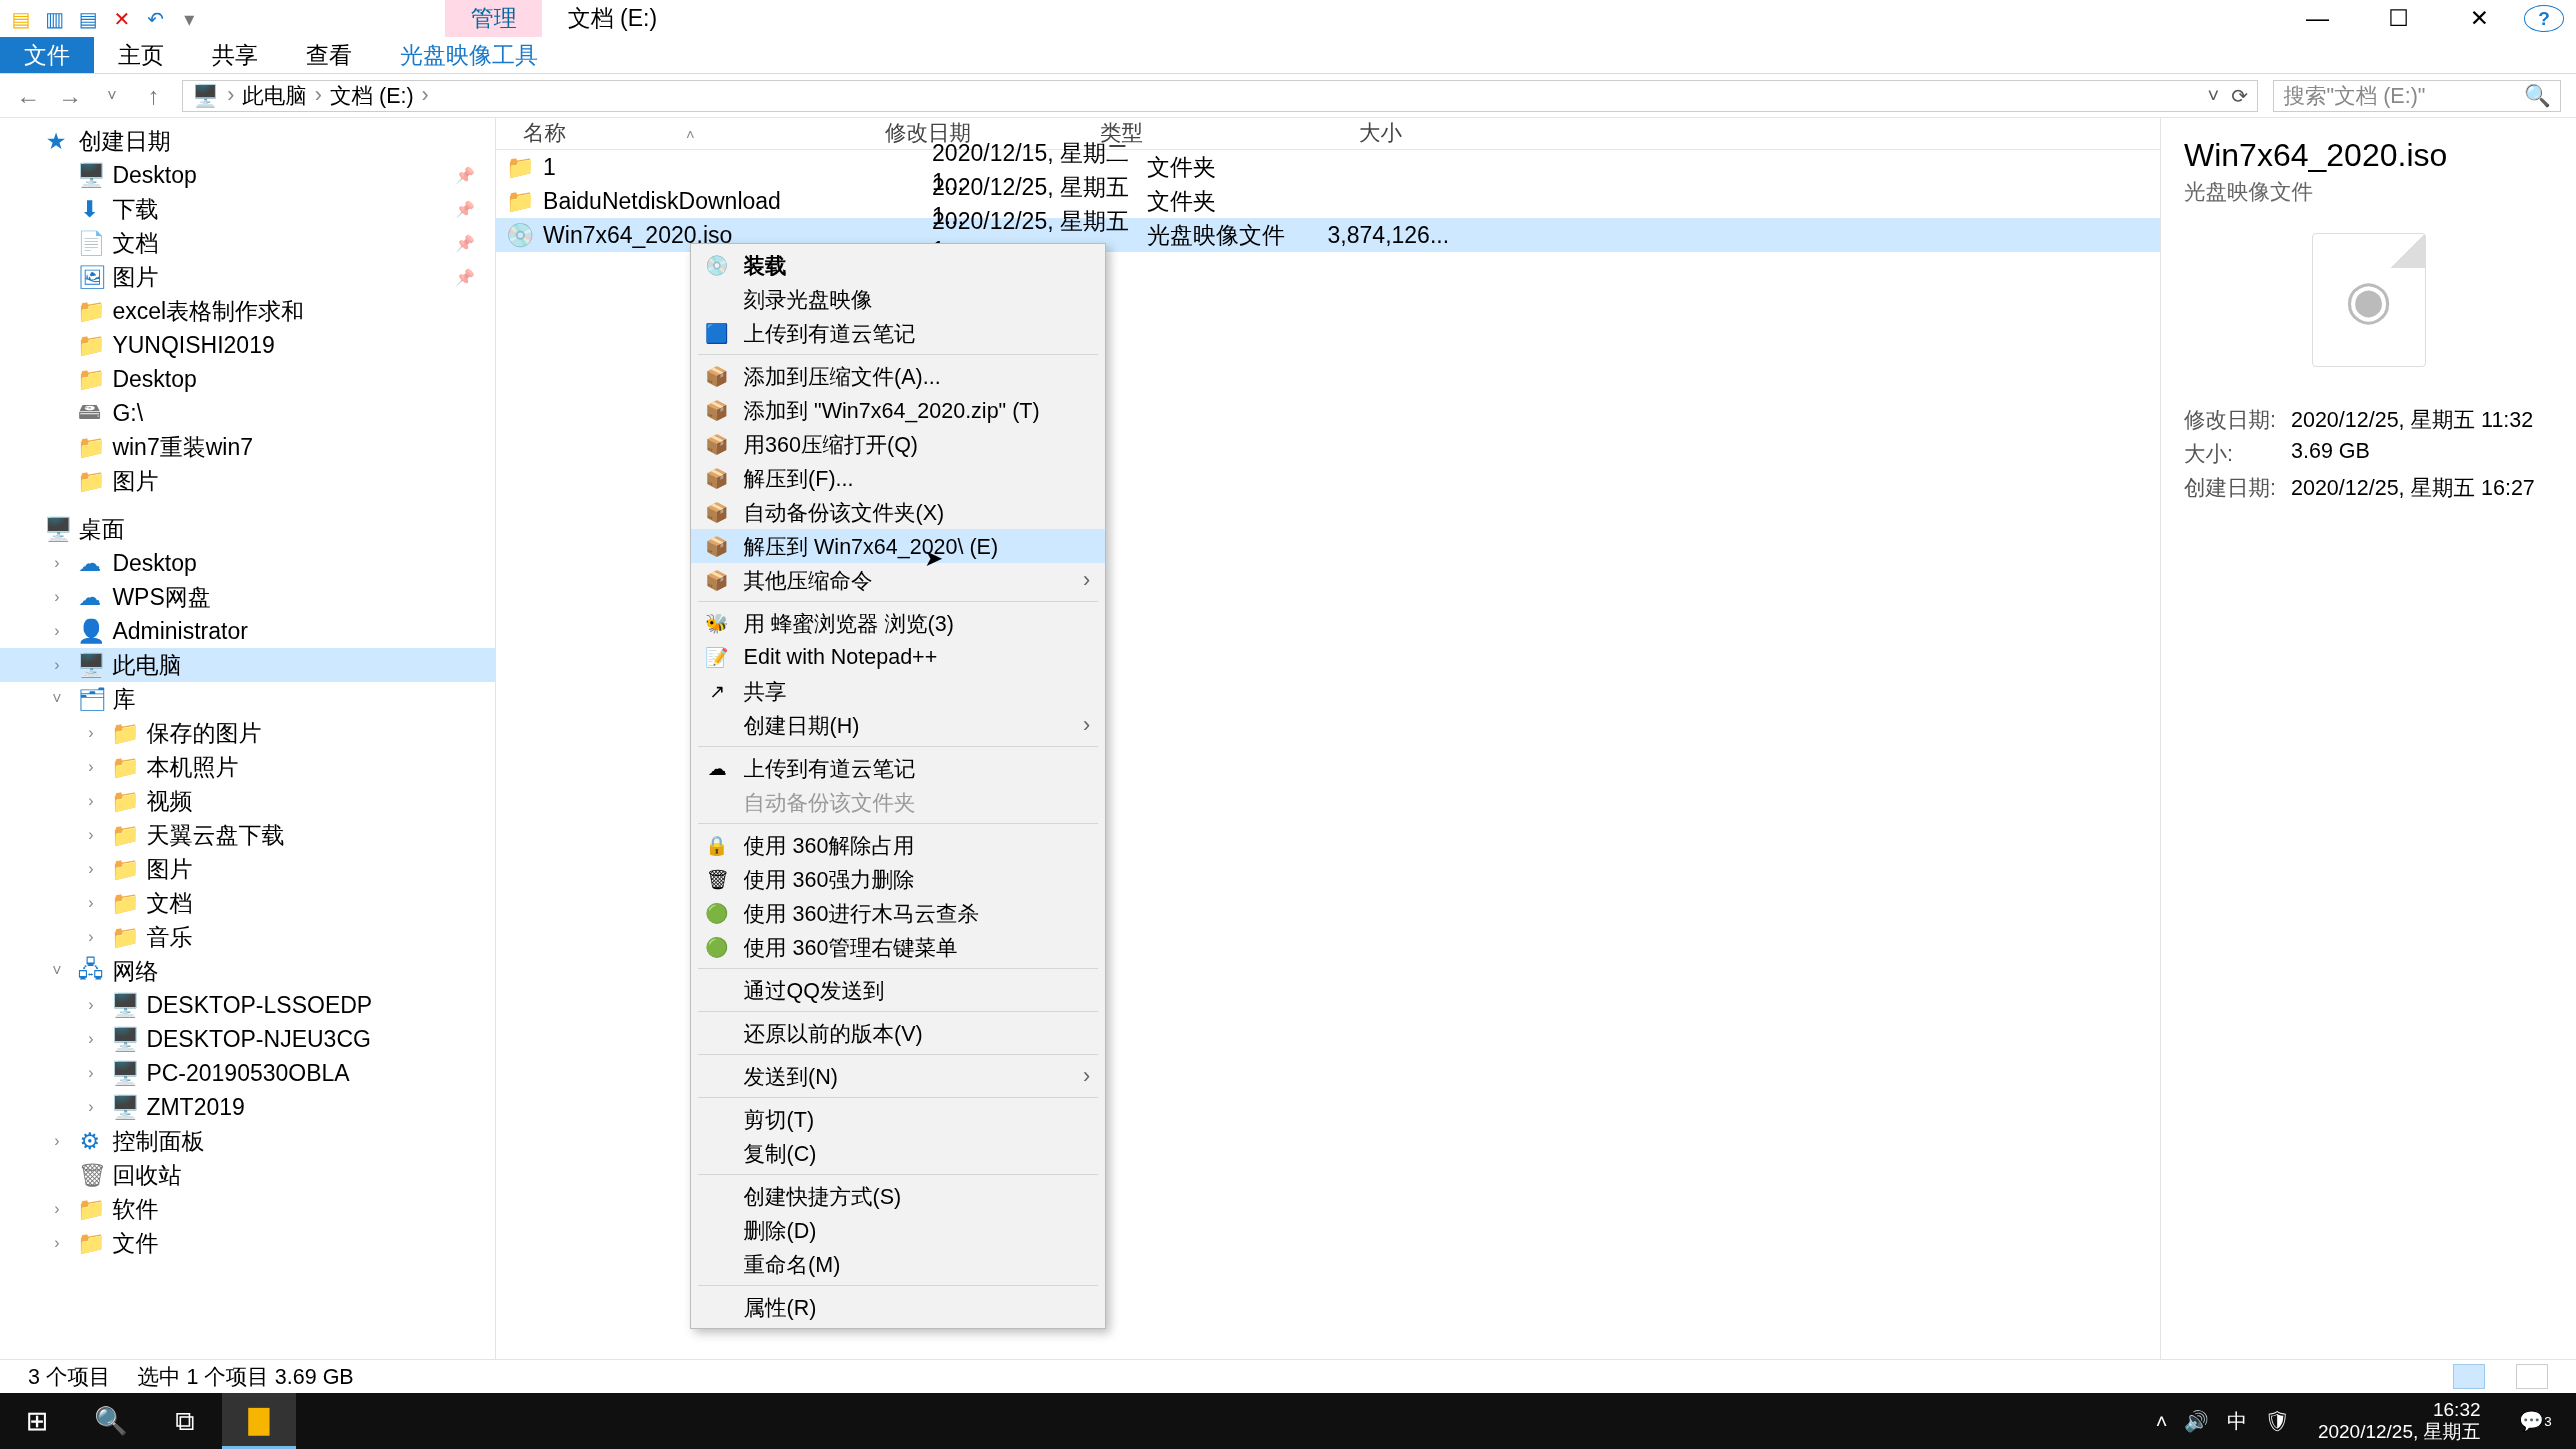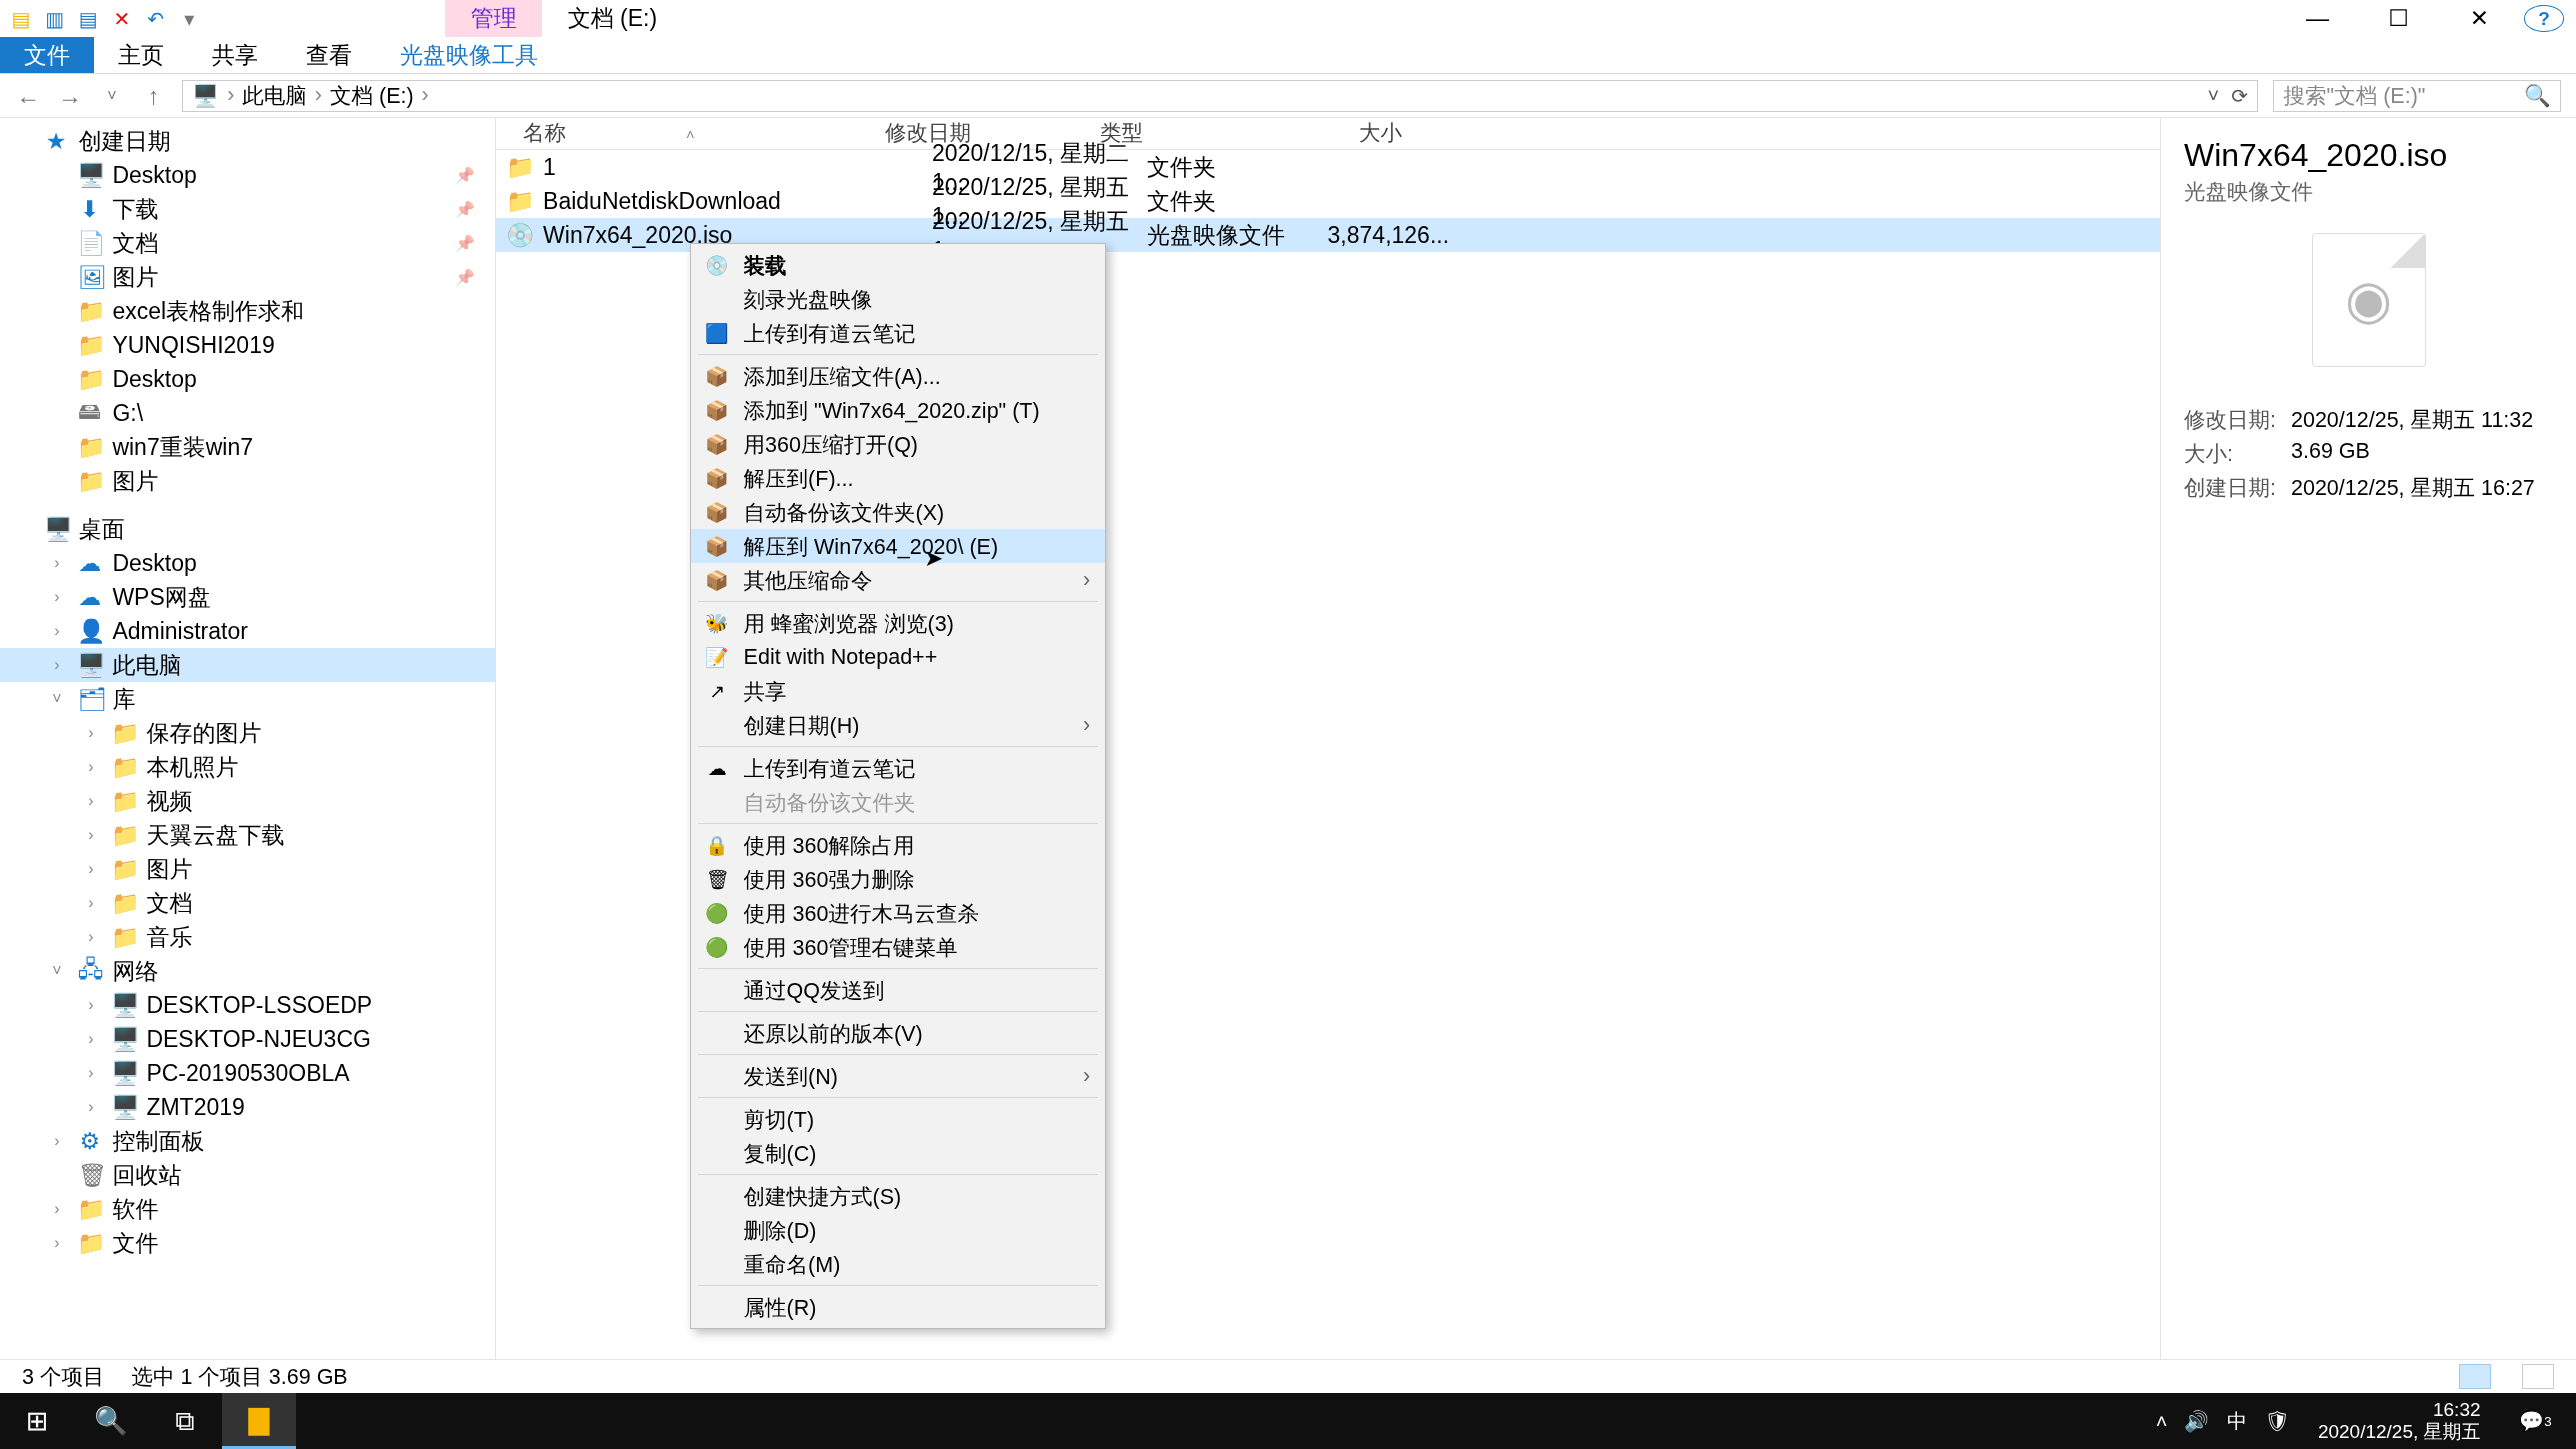--- a/index.html
+++ b/index.html
@@ -4,21 +4,21 @@
 <style>
 html,body{margin:0;padding:0;width:2576px;height:1449px;font-family:"Microsoft YaHei","Segoe UI",sans-serif;font-size:21.5px;background:#fff;overflow:hidden;-webkit-font-smoothing:antialiased}
 *{box-sizing:border-box}
 
 
 .titlebar{height:37px;display:flex;background:#fff;align-items:stretch}
 .qat{display:flex;align-items:center;gap:10.7px;padding:0 9.4px}
 .qat span{width:23px;height:23px;display:flex;align-items:center;justify-content:center;font-size:20px}
 .tb-tabs{display:flex;align-items:stretch}
 .tb-tab{padding:0 25.5px;display:flex;align-items:center;font-size:23px}
-.tb-tab.ctx{background:#ffd9e6;color:#6d28d9}
+.tb-tab.ctx{background:#ffd9e6;color:#0369a1}
 .tb-tab.ttl{color:#000}
 .tb-fill{flex:1}
 .win-ctrls{display:flex}
 .win-btn{width:81px;display:flex;align-items:center;justify-content:center;font-size:23px}
 .helpbtn{width:40px;display:flex;align-items:center;justify-content:center;color:#1979ca;font-weight:bold;font-size:19px;background:#fff;border:0.7px solid #1979ca;border-radius:50%;margin:5.4px 12px 5.4px 4px}
 
 
 .ribbon{height:37px;display:flex;align-items:stretch;background:#fff;border-bottom:1.3px solid #d9d9d9}
 .rtab{padding:0 24px;display:flex;align-items:center;font-size:23px}
 .rtab.file{background:#1979ca;color:#fff}
@@ -60,21 +60,21 @@
 
 .preview{width:416px;border-left:0.7px solid #e4e4e4;padding:19px 23px;font-size:21.5px}
 .preview h2{font-size:32px;font-weight:400;margin:0 0 2.7px}
 .preview .sub{color:#666;margin-bottom:27px}
 .prev-ico{width:114px;height:134px;border:0.7px solid #ddd;margin:0 auto 38px;display:flex;align-items:center;justify-content:center;font-size:54px;color:#bbb;border-radius:4px;position:relative;background:linear-gradient(#fff,#fff)}
 .prev-ico::before{content:"";position:absolute;top:0;right:0;width:34px;height:34px;background:linear-gradient(135deg,transparent 49%,#ddd 50%)}
 .kv{display:flex;margin-bottom:5.4px}
 .kv .k{width:107px;color:#555}
 
 
-.status{position:absolute;left:0;right:0;bottom:56px;height:34px;border-top:0.7px solid #e4e4e4;display:flex;align-items:center;padding:0 22px;font-size:21.5px;gap:27px;background:#fff}
+.status{position:absolute;left:0;right:0;bottom:56px;height:34px;border-top:0.7px solid #e4e4e4;display:flex;align-items:center;padding:0 28px;font-size:21.5px;gap:27px;background:#fff}
 .status .fill{flex:1}
 .viewtoggle{width:32px;height:25.5px;border:0.7px solid #9ecaed;background:#cde8ff;margin-left:4px}
 
 
 .taskbar{position:absolute;left:0;right:0;bottom:0;height:56px;background:#101010;display:flex;align-items:center;color:#fff;font-size:20px}
 .taskbar .tbtn{width:74px;height:56px;display:flex;align-items:center;justify-content:center;font-size:27px}
 .taskbar .tbtn.active{background:#333;border-bottom:3.4px solid #76b9ed}
 .taskbar .tfill{flex:1}
 .taskbar .tray{display:flex;align-items:center;gap:17.4px;padding-right:13.4px}
 .taskbar .clock{text-align:right;line-height:1.15;font-size:19px;padding:0 10.7px}

